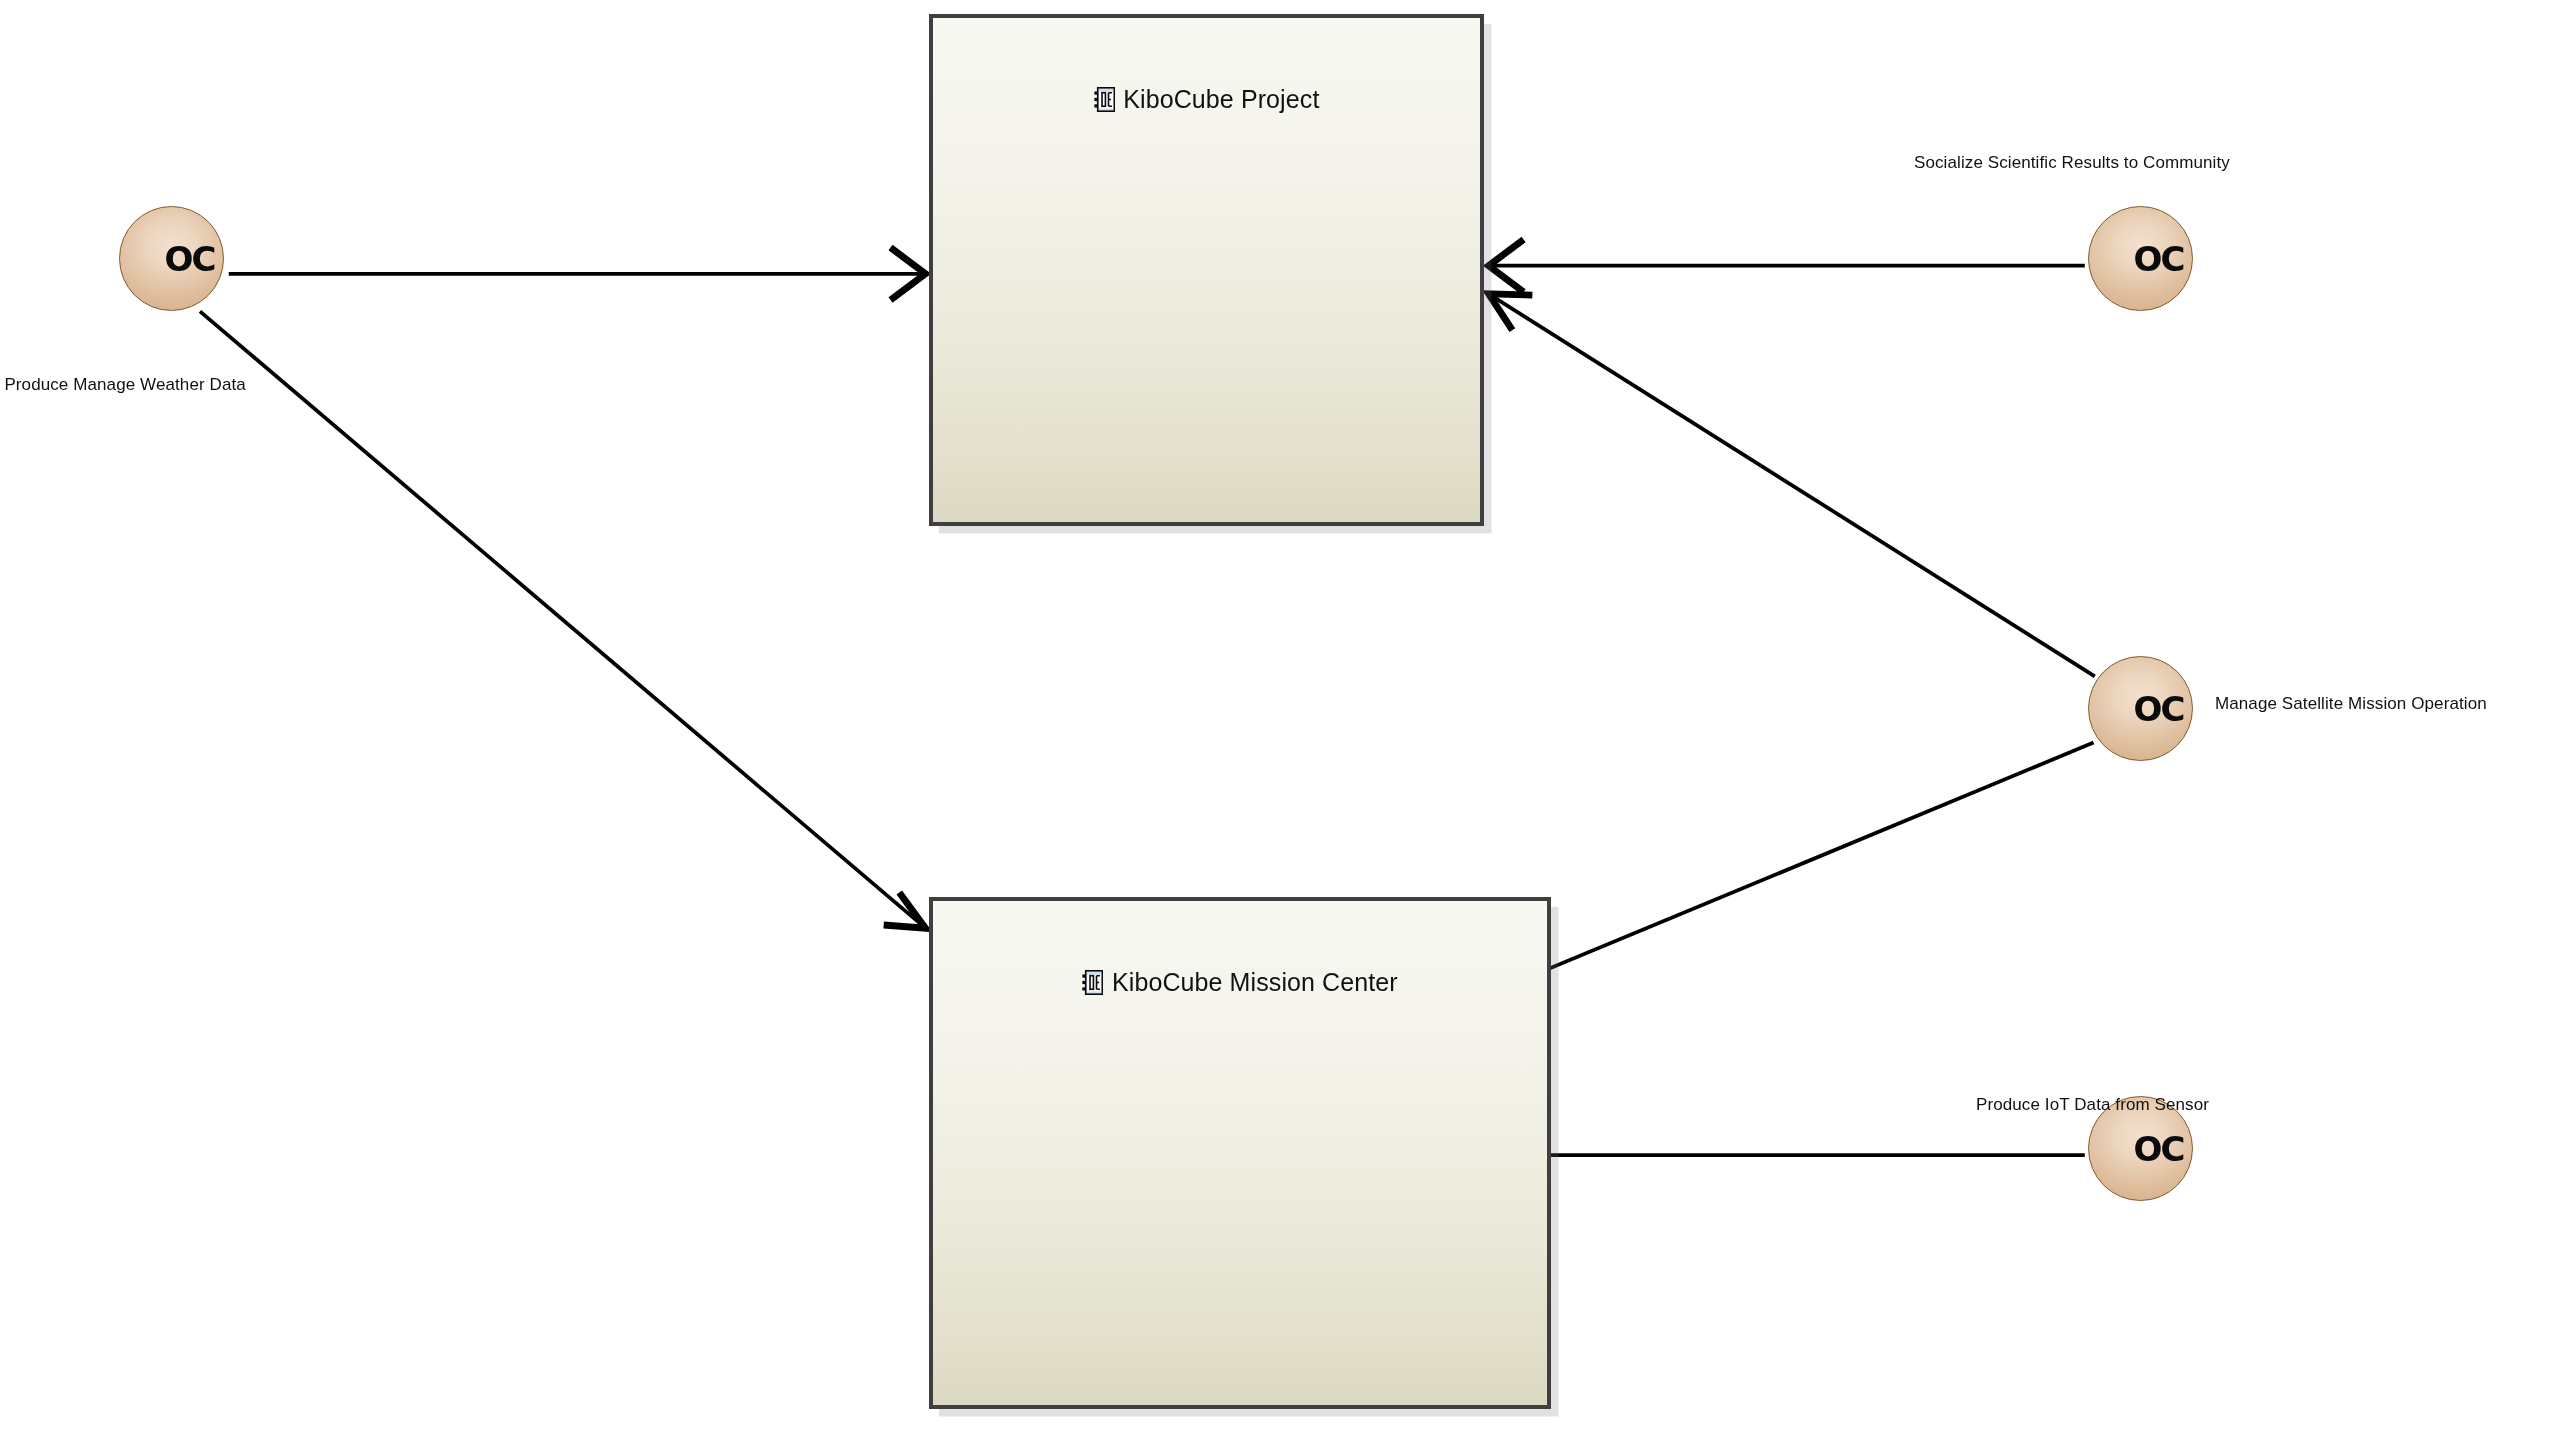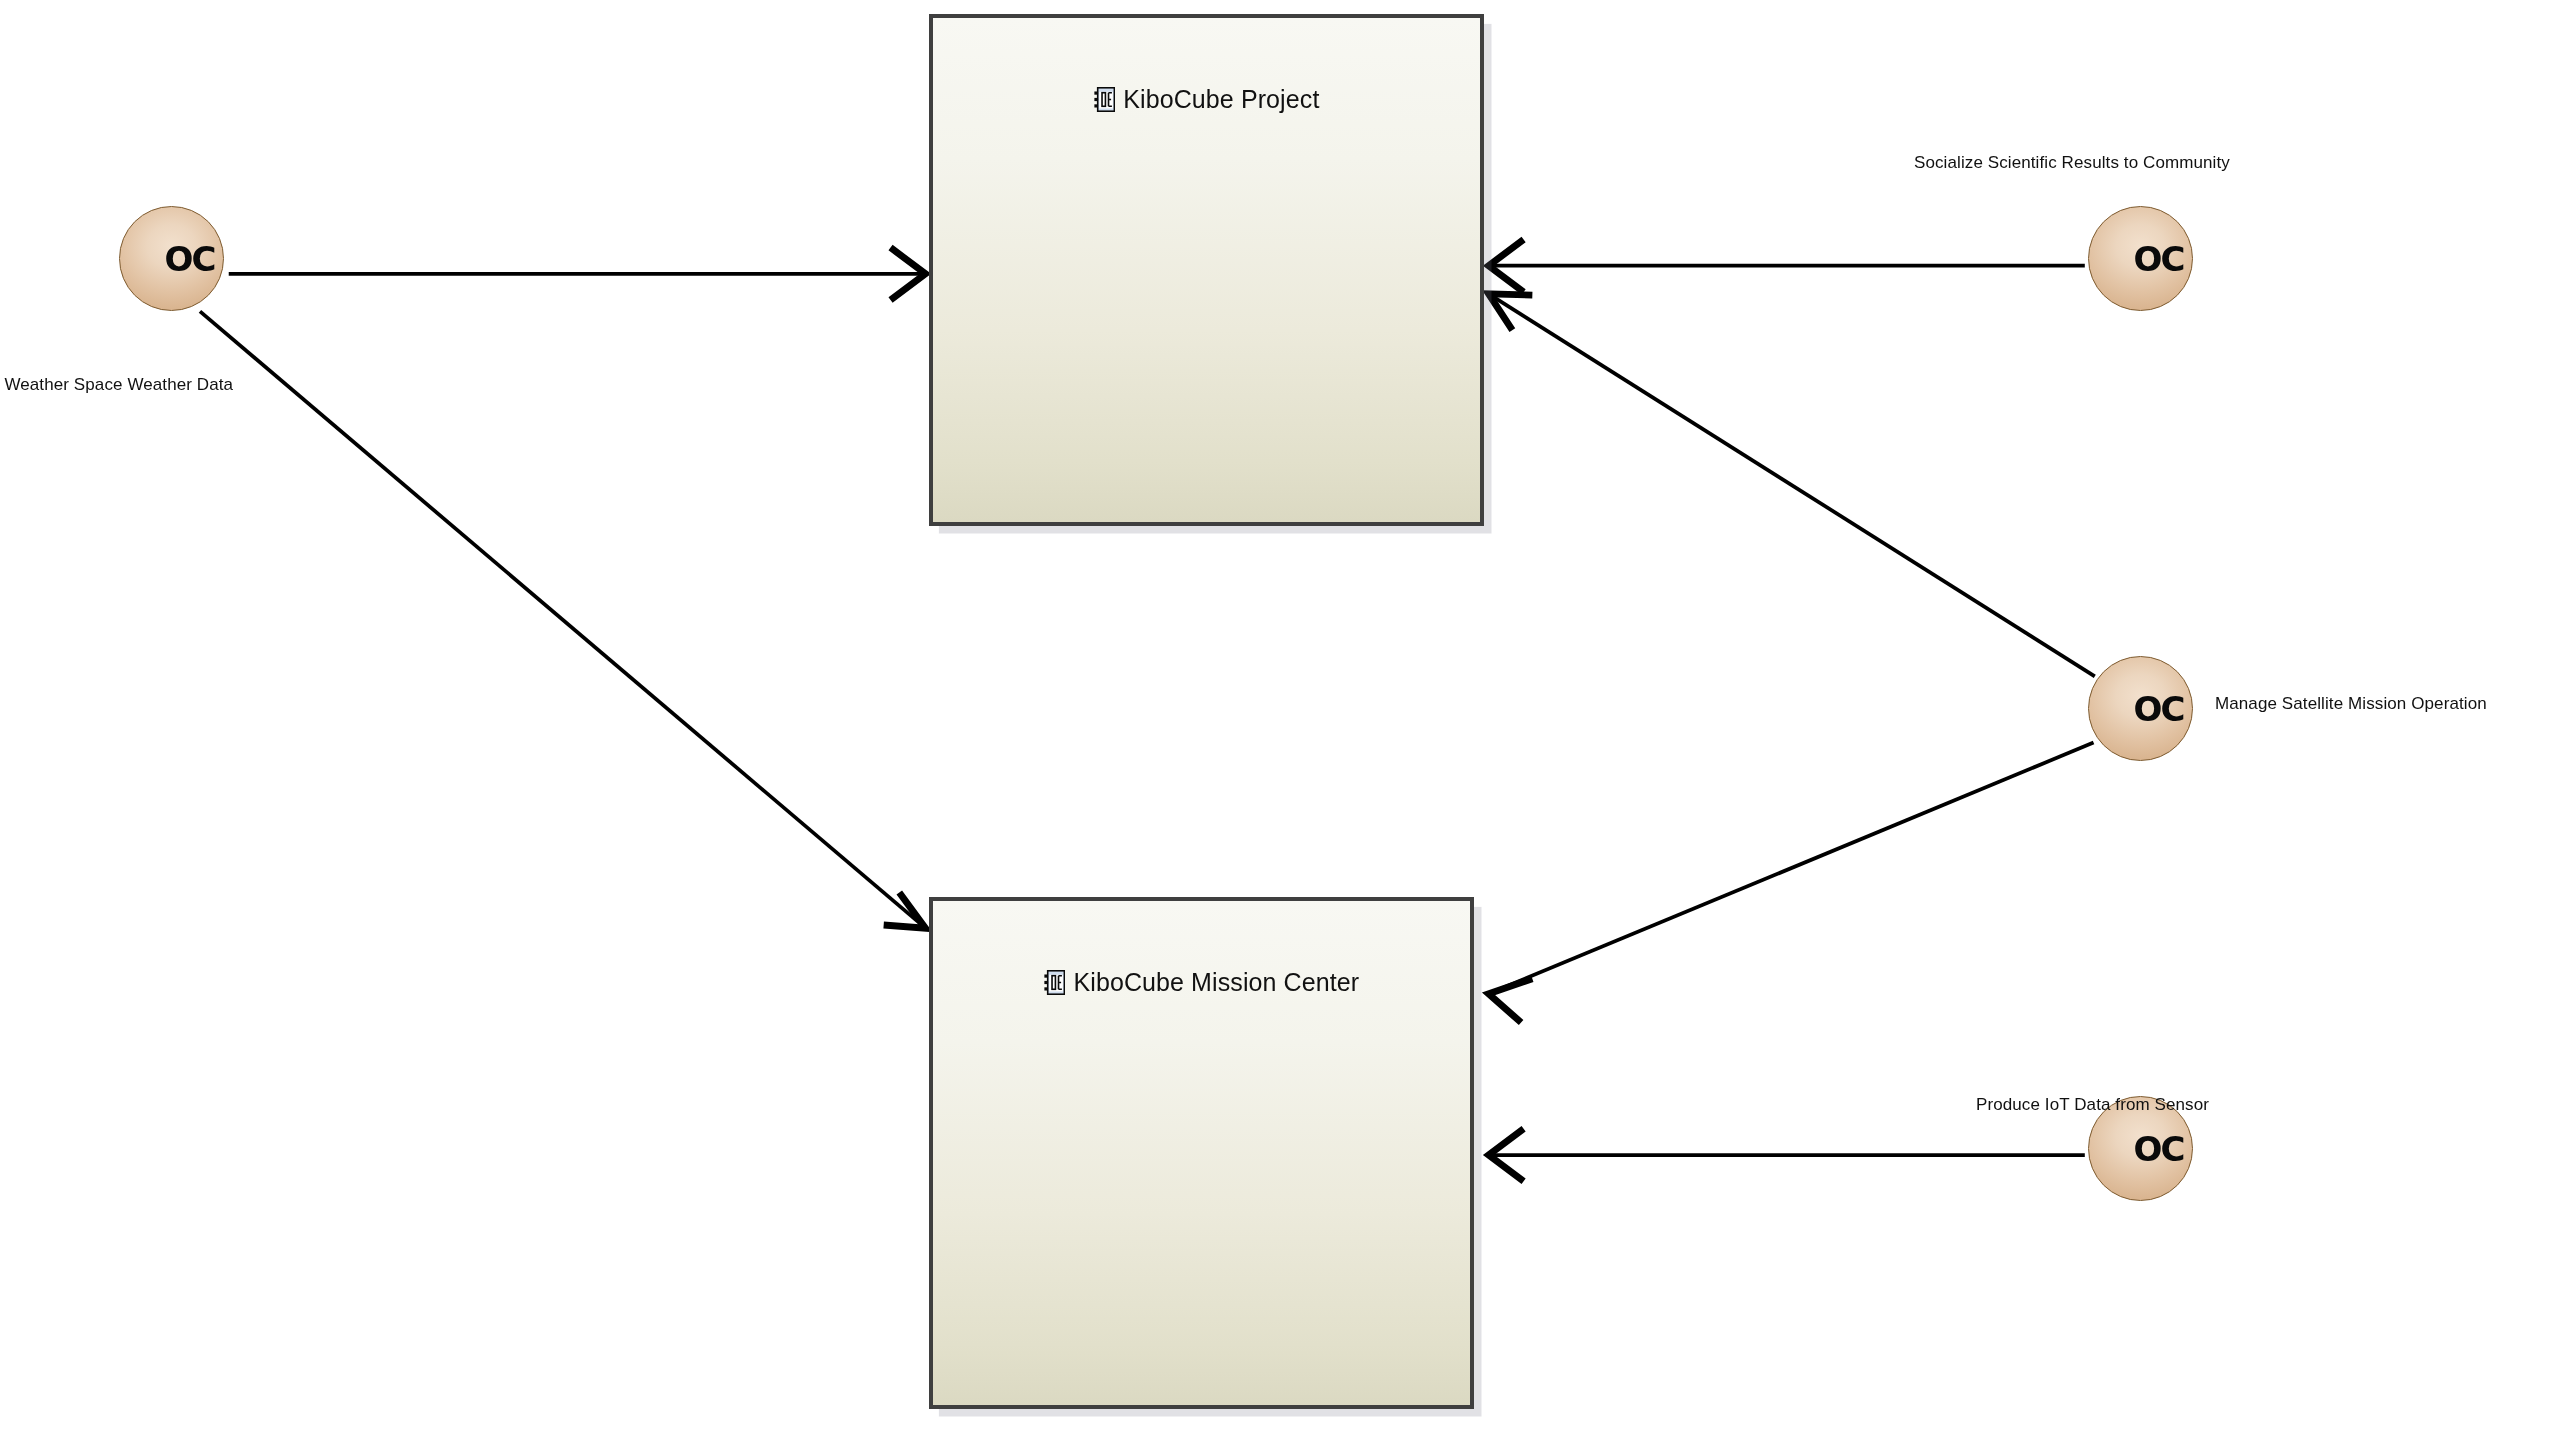--- a/index.html
+++ b/index.html
@@ -142,40 +142,40 @@
         <path d="M23.5 9 h5.5 M23.5 20 h4.2 M23.5 31 h5.5 M23.5 9 v22" fill="none" stroke="#0a0a0a" stroke-width="2.6"></path>
         <rect x="0.6" y="7" width="5.2" height="5.2" fill="#0a0a0a"></rect>
         <rect x="0.6" y="17.4" width="5.2" height="5.2" fill="#0a0a0a"></rect>
         <rect x="0.6" y="27.8" width="5.2" height="5.2" fill="#0a0a0a"></rect>
         <path d="M3.2 9.6 h3.4 M3.2 20 h3.4 M3.2 30.4 h3.4" stroke="#0a0a0a" stroke-width="2.2"></path>
       </svg>
       <span class="block-title">KiboCube Project</span>
     </div>
   </div>
 
-  <div class="block" style="left:929px; top:897px; width:545px; height:512px;">
+  <div class="block" style="left:929px; top:897px; width:622px; height:512px;">
     <div class="block-header">
       <svg class="bdd-icon" viewBox="0 0 34 40">
         <rect x="6" y="1" width="27" height="38" fill="#cfdced" stroke="#0a0a0a" stroke-width="2.6"></rect>
         <rect x="8.5" y="7.5" width="22" height="27" fill="#ffffff" stroke="none"></rect>
         <rect x="13" y="9" width="5.5" height="22" fill="none" stroke="#0a0a0a" stroke-width="2.6"></rect>
         <path d="M23.5 9 h5.5 M23.5 20 h4.2 M23.5 31 h5.5 M23.5 9 v22" fill="none" stroke="#0a0a0a" stroke-width="2.6"></path>
         <rect x="0.6" y="7" width="5.2" height="5.2" fill="#0a0a0a"></rect>
         <rect x="0.6" y="17.4" width="5.2" height="5.2" fill="#0a0a0a"></rect>
         <rect x="0.6" y="27.8" width="5.2" height="5.2" fill="#0a0a0a"></rect>
         <path d="M3.2 9.6 h3.4 M3.2 20 h3.4 M3.2 30.4 h3.4" stroke="#0a0a0a" stroke-width="2.2"></path>
       </svg>
       <span class="block-title">KiboCube Mission Center</span>
     </div>
   </div>
 
   <div class="actor" style="left:119px; top:206px;">
     <span class="actor-text">OC</span>
   </div>
-  <div class="edge-label" style="left:4.4px; top:375px;">Weather Space Weather Data</div>
+  <div class="edge-label" style="left:4.4px; top:375px;">Produce Manage Weather Data</div>
 
   <div class="actor" style="left:2088px; top:206px;">
     <span class="actor-text">OC</span>
   </div>
   <div class="edge-label" style="left:1914px; top:153px;">Socialize Scientific Results to Community</div>
 
   <div class="actor" style="left:2088px; top:656px;">
     <span class="actor-text">OC</span>
   </div>
   <div class="edge-label" style="left:2215px; top:694px;">Manage Satellite Mission Operation</div>

